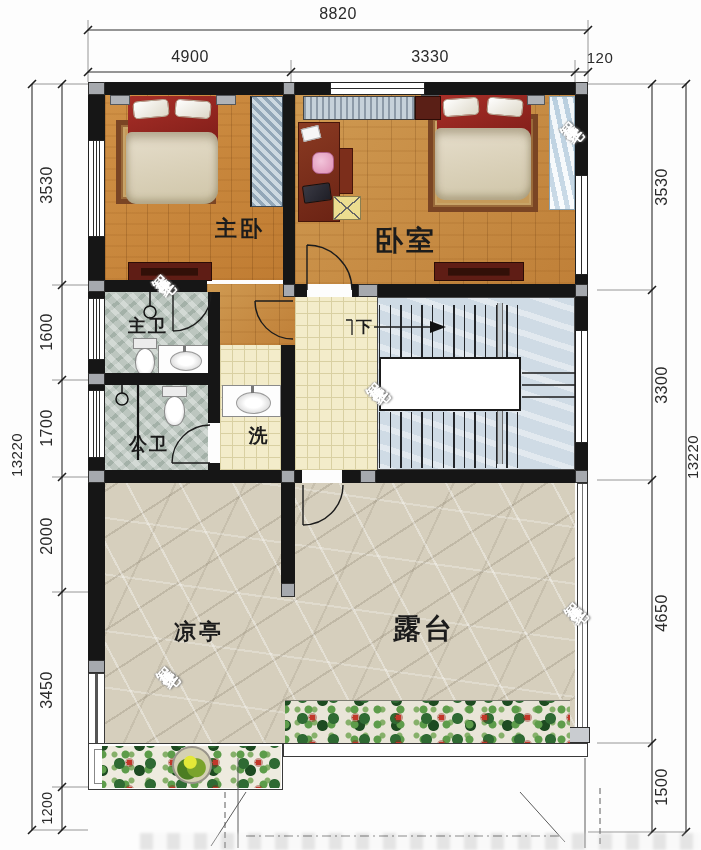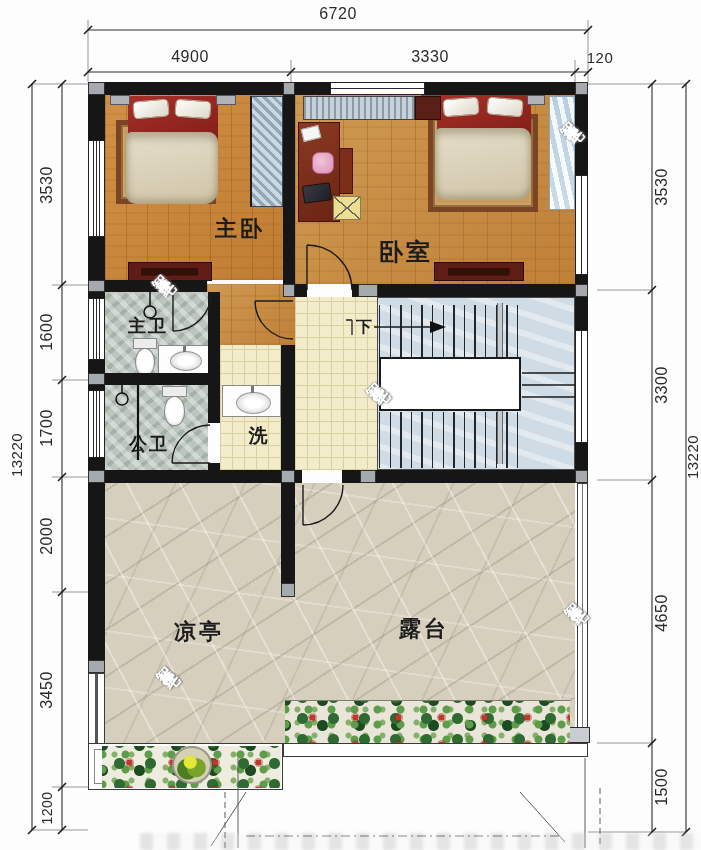--- a/index.html
+++ b/index.html
@@ -240,47 +240,47 @@
     <g stroke="#5c5c5c" stroke-width="1" fill="none">
       <path d="M238,758 V848"></path>
       <path d="M225,792 V848" stroke-dasharray="6,4"></path>
       <path d="M246,792 L211,846 M520,792 L565,842"></path>
       <path d="M246,836 H562" stroke-dasharray="9,4,2,4"></path>
       <path d="M585,758 V848"></path>
       <path d="M600,788 V848" stroke-dasharray="6,4"></path>
     </g>
   </svg>
 
-  <div class="abs dim" style="left:298px;top:5px;width:80px;height:18px;">6720</div>
+  <div class="abs dim" style="left:298px;top:5px;width:80px;height:18px;">8820</div>
   <div class="abs dim" style="left:150px;top:48px;width:80px;height:18px;">4900</div>
   <div class="abs dim" style="left:390px;top:48px;width:80px;height:18px;">3330</div>
   <div class="abs dim" style="left:582px;top:48px;width:36px;height:18px;font-size:15px;">120</div>
 
   <div class="abs dim vert" style="left:-14px;top:446px;width:60px;height:18px;font-size:15px;">13220</div>
   <div class="abs dim vert" style="left:17px;top:176px;width:60px;height:18px;">3530</div>
   <div class="abs dim vert" style="left:17px;top:323px;width:60px;height:18px;">1600</div>
   <div class="abs dim vert" style="left:17px;top:419px;width:60px;height:18px;">1700</div>
   <div class="abs dim vert" style="left:17px;top:527px;width:60px;height:18px;">2000</div>
   <div class="abs dim vert" style="left:17px;top:681px;width:60px;height:18px;">3450</div>
   <div class="abs dim vert" style="left:17px;top:799px;width:60px;height:18px;font-size:14px;">1200</div>
 
   <div class="abs dim vert" style="left:632px;top:178px;width:60px;height:18px;">3530</div>
   <div class="abs dim vert" style="left:632px;top:376px;width:60px;height:18px;">3300</div>
   <div class="abs dim vert" style="left:632px;top:604px;width:60px;height:18px;">4650</div>
   <div class="abs dim vert" style="left:632px;top:778px;width:60px;height:18px;">1500</div>
   <div class="abs dim vert" style="left:662px;top:448px;width:60px;height:18px;font-size:15px;">13220</div>
 
   <div class="abs rlabel" style="left:240px;top:229px;font-size:22px;">主卧</div>
-  <div class="abs rlabel" style="left:406px;top:252px;font-size:24px;">卧室</div>
+  <div class="abs rlabel" style="left:406px;top:241px;font-size:28px;">卧室</div>
   <div class="abs rlabel" style="left:148px;top:326px;font-size:18px;letter-spacing:2px;">主卫</div>
   <div class="abs rlabel" style="left:149px;top:444px;font-size:18px;letter-spacing:2px;">公卫</div>
   <div class="abs rlabel" style="left:258px;top:436px;font-size:19px;letter-spacing:0;">洗</div>
   <div class="abs rlabel" style="left:364px;top:327px;font-size:16px;letter-spacing:0;">下</div>
   <div class="abs rlabel" style="left:199px;top:632px;font-size:22px;">凉亭</div>
-  <div class="abs rlabel" style="left:424px;top:629px;font-size:22px;">露台</div>
+  <div class="abs rlabel" style="left:424px;top:629px;font-size:28px;">露台</div>
 
   <div class="abs wm" style="left:140px;top:268px;">智美住宅</div>
   <div class="abs wm" style="left:548px;top:115px;">智美住宅</div>
   <div class="abs wm" style="left:354px;top:376px;">智美住宅</div>
   <div class="abs wm" style="left:552px;top:596px;">智美住宅</div>
   <div class="abs wm" style="left:144px;top:660px;">智美住宅</div>
 
   <div class="abs" style="left:140px;top:833px;width:560px;height:17px;opacity:.45;filter:blur(1.5px);
        background:repeating-linear-gradient(90deg,rgba(175,175,175,.7) 0 13px,rgba(240,240,240,.7) 13px 27px);"></div>
 </div>

